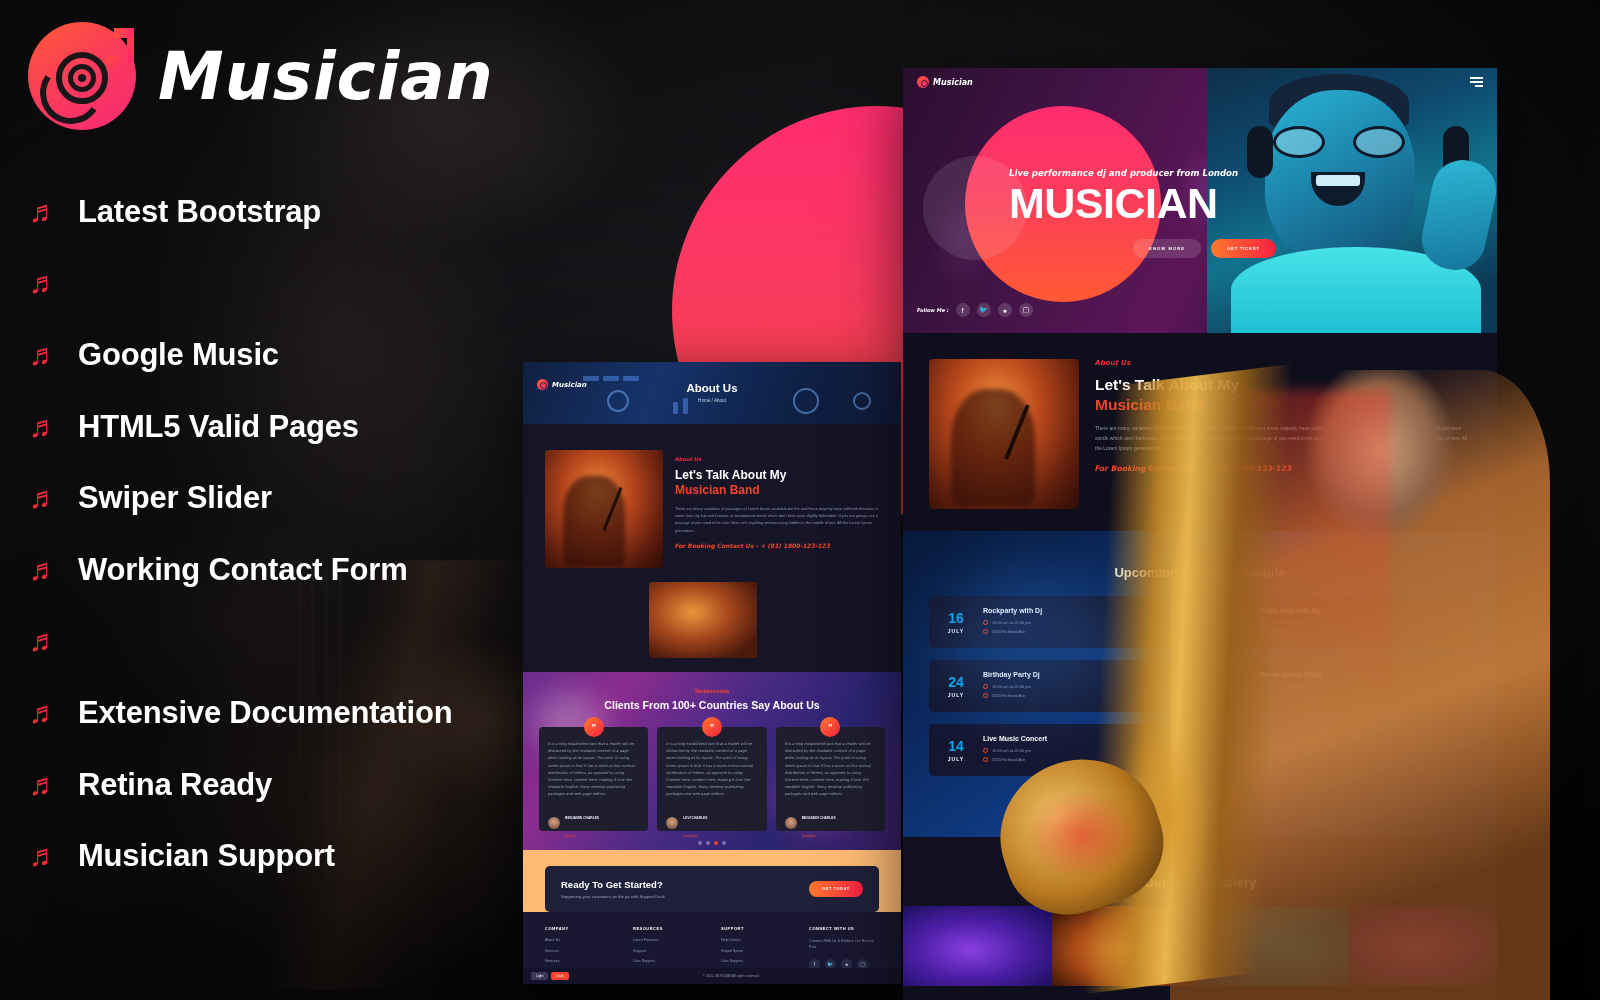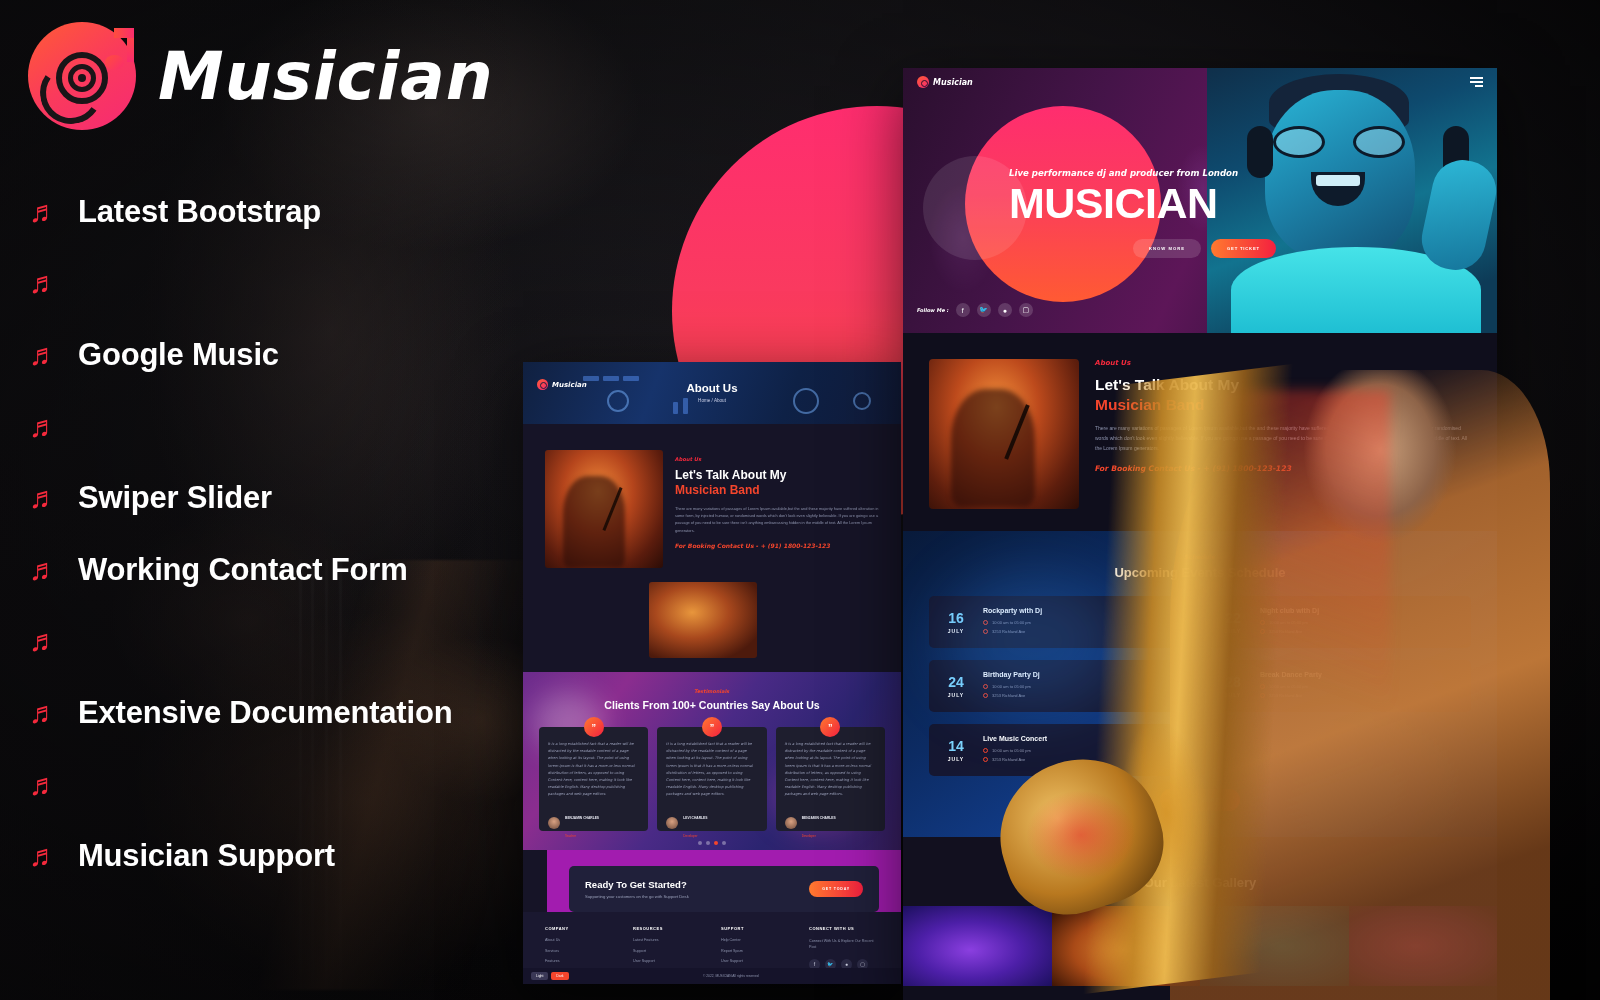--- a/index.html
+++ b/index.html
@@ -89,21 +89,21 @@
     background:linear-gradient(135deg,#ff7a2f,#f4203f);color:#fff;font-size:9px;font-weight:bold;display:flex;align-items:center;justify-content:center;}
   .tcard .tq{color:#9aa0ba;font-family:"DejaVu Sans",sans-serif;font-style:italic;font-size:3.6px;line-height:2;}
   .tcard .who{display:flex;align-items:center;gap:5px;margin-top:6px;}
   .tcard .av{width:12px;height:12px;border-radius:50%;background:radial-gradient(circle at 50% 38%,#d9a182,#6d4a3b);}
   .tcard .nm{color:#e8e9f2;font-size:3.3px;font-weight:bold;}
   .tcard .rl{color:#f4452c;font-size:3.1px;}
   .m2-dots{display:flex;gap:4px;justify-content:center;margin-top:10px;}
   .m2-dots i{width:4px;height:4px;border-radius:50%;background:rgba(255,255,255,.35);display:block;}
   .m2-dots i.on{background:#f4452c;}
 
-  .m2-cta-wrap{padding:16px 22px 0;background:#a21caf;margin-left:24px;}
+  .m2-cta-wrap{padding:16px 22px 0;background:#fdba74;}
   .m2-cta{background:#20203a;border-radius:5px;padding:13px 16px;display:flex;align-items:center;justify-content:space-between;}
   .m2-cta h4{color:#fff;font-size:9.5px;font-weight:bold;}
   .m2-cta p{color:#9aa0ba;font-size:4.2px;margin-top:4px;}
   .btn-grad{background:linear-gradient(90deg,#ff7a2f,#f4203f);color:#fff;border:none;border-radius:20px;
     font-size:3.6px;font-weight:bold;letter-spacing:.8px;padding:6px 13px;}
   .m2-foot{background:#1a1830;padding:14px 22px 0;display:flex;gap:18px;}
   .fcol{flex:1;}
   .fcol h5{color:#fff;font-size:4px;font-weight:bold;letter-spacing:.5px;margin-bottom:7px;}
   .fcol a{display:block;color:#8d93ad;font-size:3.7px;margin-bottom:6.5px;text-decoration:none;}
   .fcol p{color:#8d93ad;font-size:3.7px;line-height:1.7;margin-bottom:8px;}
@@ -175,21 +175,21 @@
     background:radial-gradient(ellipse at 42% 40%, #eb9a3e 0%, #ab4b1e 42%, #4f1b0c 82%);}
 
   .m1-sched{position:relative;padding:22px 26px 26px;min-height:300px;overflow:hidden;
     background:linear-gradient(145deg,#081a3a 0%,#0c2b63 32%,#113a84 52%,#0a2150 78%,#07142e 100%);}
   .m1-sched .sglow{position:absolute;border-radius:50%;filter:blur(30px);}
   .m1-sched-eb{text-align:center;color:#f4452c;font-family:"DejaVu Sans",sans-serif;font-style:italic;font-weight:bold;font-size:6px;}
   .m1-sched-h{text-align:center;color:#fff;font-size:13px;font-weight:bold;margin-top:5px;margin-bottom:16px;}
   .ev-row{display:flex;gap:12px;margin-bottom:12px;}
   .ev{flex:1;background:rgba(22,22,46,.92);border-radius:5px;padding:11px 12px;display:flex;gap:12px;align-items:center;}
   .ev .date{text-align:center;flex:0 0 30px;}
-  .ev .date .d{color:#7dd3fc;font-size:14px;font-weight:bold;line-height:1;}
+  .ev .date .d{color:#0ea5e9;font-size:14px;font-weight:bold;line-height:1;}
   .ev .date .m{color:#fff;font-size:5px;font-weight:bold;letter-spacing:1px;margin-top:3px;}
   .ev .info{flex:1;}
   .ev .info .t{color:#fff;font-size:7px;font-weight:bold;margin-bottom:6px;}
   .ev .info .r{display:flex;align-items:center;gap:4px;color:#8d93ad;font-size:4px;margin-bottom:3.5px;}
   .ev .info .r i{width:5px;height:5px;border-radius:50%;border:1px solid #f4452c;display:block;flex:0 0 5px;}
   .ev-more{text-align:center;margin-top:6px;}
   .btn-vm{background:linear-gradient(90deg,#ff7a2f,#f4203f);color:#fff;border:none;border-radius:20px;padding:8px 20px;font-size:5px;font-weight:bold;letter-spacing:1.2px;}
 
   .m1-gal{padding:26px 0 0;background:#12101f;}
   .m1-gal-eb{text-align:center;color:#f4452c;font-family:"DejaVu Sans",sans-serif;font-style:italic;font-weight:bold;font-size:6px;}
@@ -254,38 +254,40 @@
   </div>
   <div class="feat">
     <span class="note-ico">♬</span>
   </div>
   <div class="feat">
     <span class="note-ico">♬</span>
     <span class="lbl">Google Music</span>
   </div>
   <div class="feat">
     <span class="note-ico">♬</span>
+    <span class="lbl">HTML5 Valid Pages</span>
   </div>
   <div class="feat">
     <span class="note-ico">♬</span>
     <span class="lbl">Swiper Slider</span>
   </div>
   <div class="feat">
     <span class="note-ico">♬</span>
     <span class="lbl">Working Contact Form</span>
   </div>
   <div class="feat">
     <span class="note-ico">♬</span>
   </div>
   <div class="feat">
     <span class="note-ico">♬</span>
     <span class="lbl">Extensive Documentation</span>
   </div>
   <div class="feat">
     <span class="note-ico">♬</span>
+    <span class="lbl">Retina Ready</span>
   </div>
   <div class="feat">
     <span class="note-ico">♬</span>
     <span class="lbl">Musician Support</span>
   </div>
 </div>
 
 <div class="mock" id="mock2">
   <div class="m2-head">
     <div class="slab" style="left:60px;top:14px;width:16px;height:5px;"></div>

